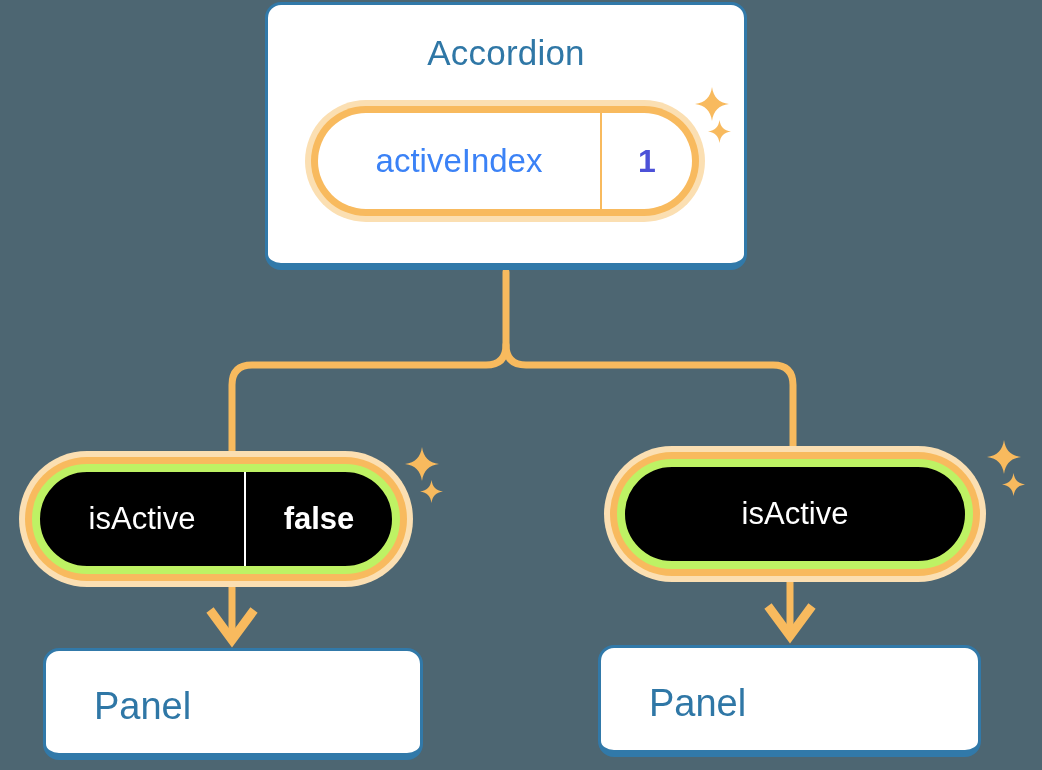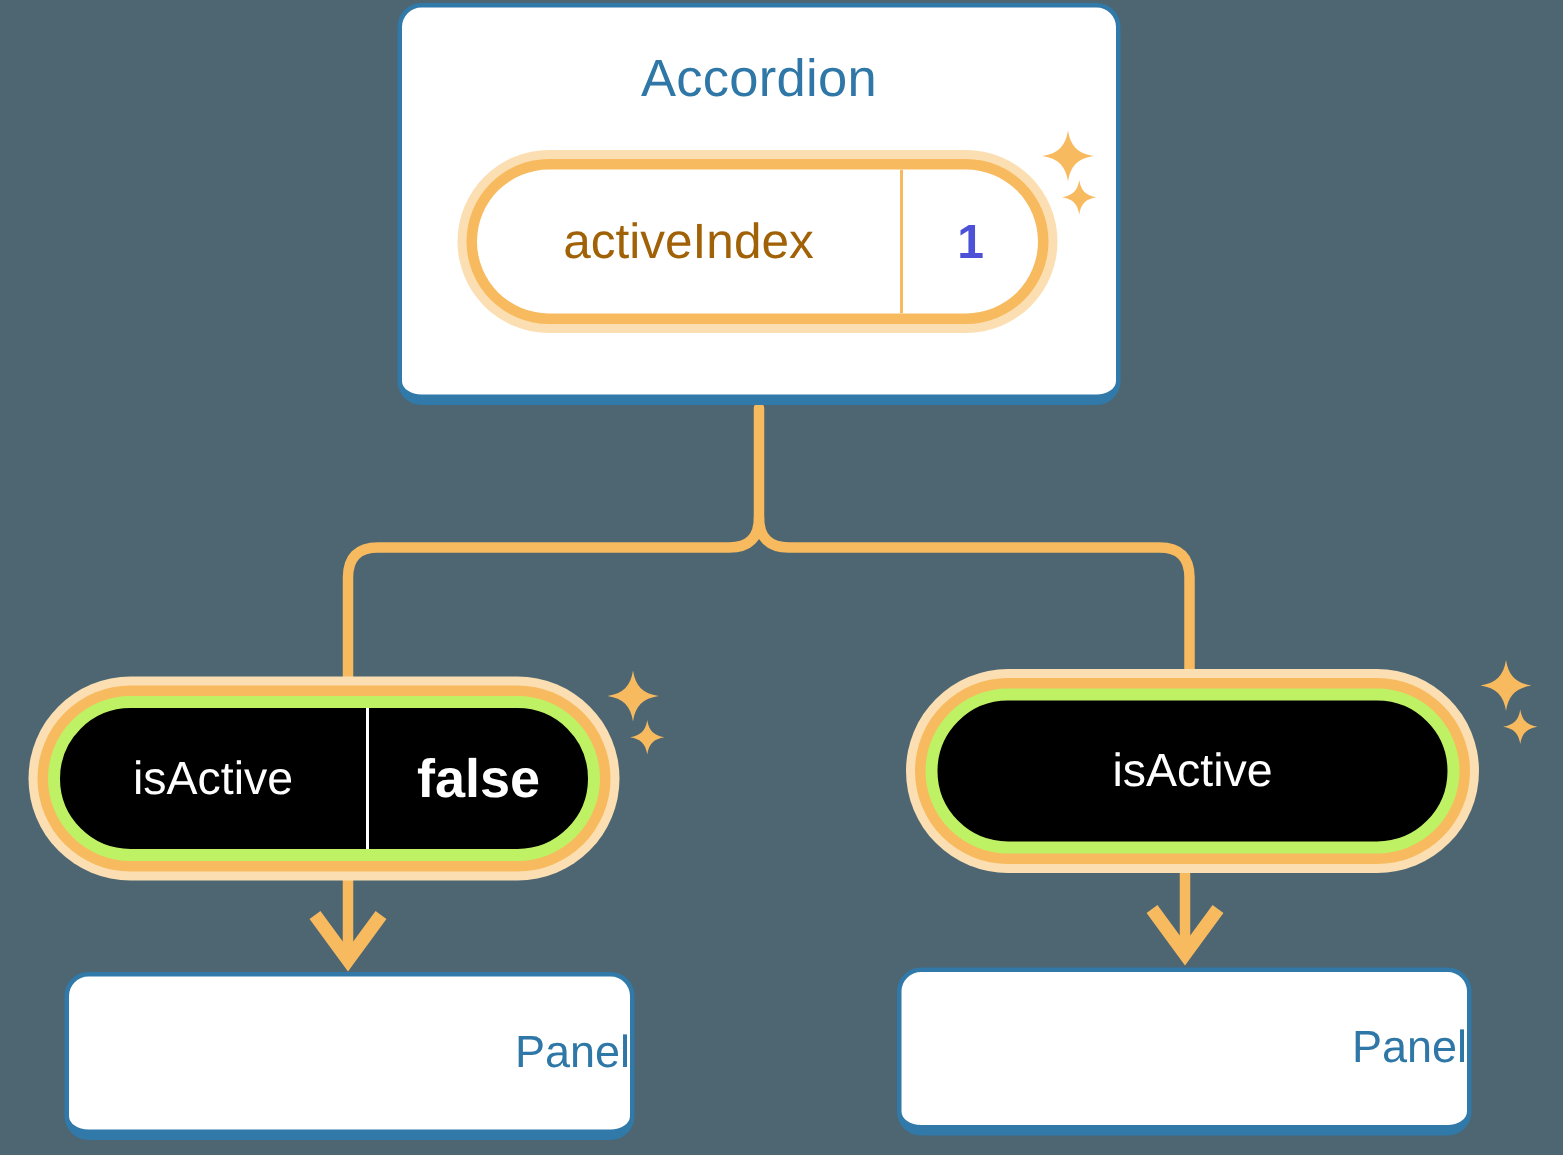--- a/index.html
+++ b/index.html
@@ -99,21 +99,21 @@
     align-items: center;
     justify-content: center;
     white-space: nowrap;
   }
 
   
   .pill-light .pill-body {
     background: #ffffff;
   }
   .pill-light .pill-key {
-    color: #a16207;
+    color: #3b82f6;
     font-size: 33px;
     font-weight: 400;
     flex: 1 1 auto;
   }
   .pill-light .pill-val {
     color: #4c51d8;
     font-size: 32px;
     font-weight: 700;
     flex: 0 0 90px;
     border-left: 2px solid #f8ba5e;
@@ -125,21 +125,21 @@
     border: 8px solid #bef264;
   }
   .pill-solid .pill-key {
     color: #ffffff;
     font-size: 31px;
     font-weight: 400;
     flex: 1 1 auto;
   }
   .pill-solid .pill-val {
     color: #ffffff;
-    font-size: 36px;
+    font-size: 31px;
     font-weight: 700;
     flex: 0 0 auto;
     border-left: 2px solid #ffffff;
   }
 
   
   #pill-activeindex {
     left: 305px;
     top: 100px;
     width: 400px;
@@ -168,26 +168,27 @@
     width: 380px;
     height: 112px;
   }
   #panel-right {
     left: 598px;
     top: 645px;
     width: 383px;
     height: 112px;
   }
   .panel-title {
-    text-align: right;
+    text-align: left;
     color: #2f77a6;
-    font-size: 30px;
+    font-size: 38px;
     font-weight: 400;
     line-height: 1;
     margin-top: 36px;
+    padding-left: 48px;
   }
 
   
   .sparkle {
     position: absolute;
     pointer-events: none;
   }
   .sparkle svg { display: block; }
 </style>
 </head>

